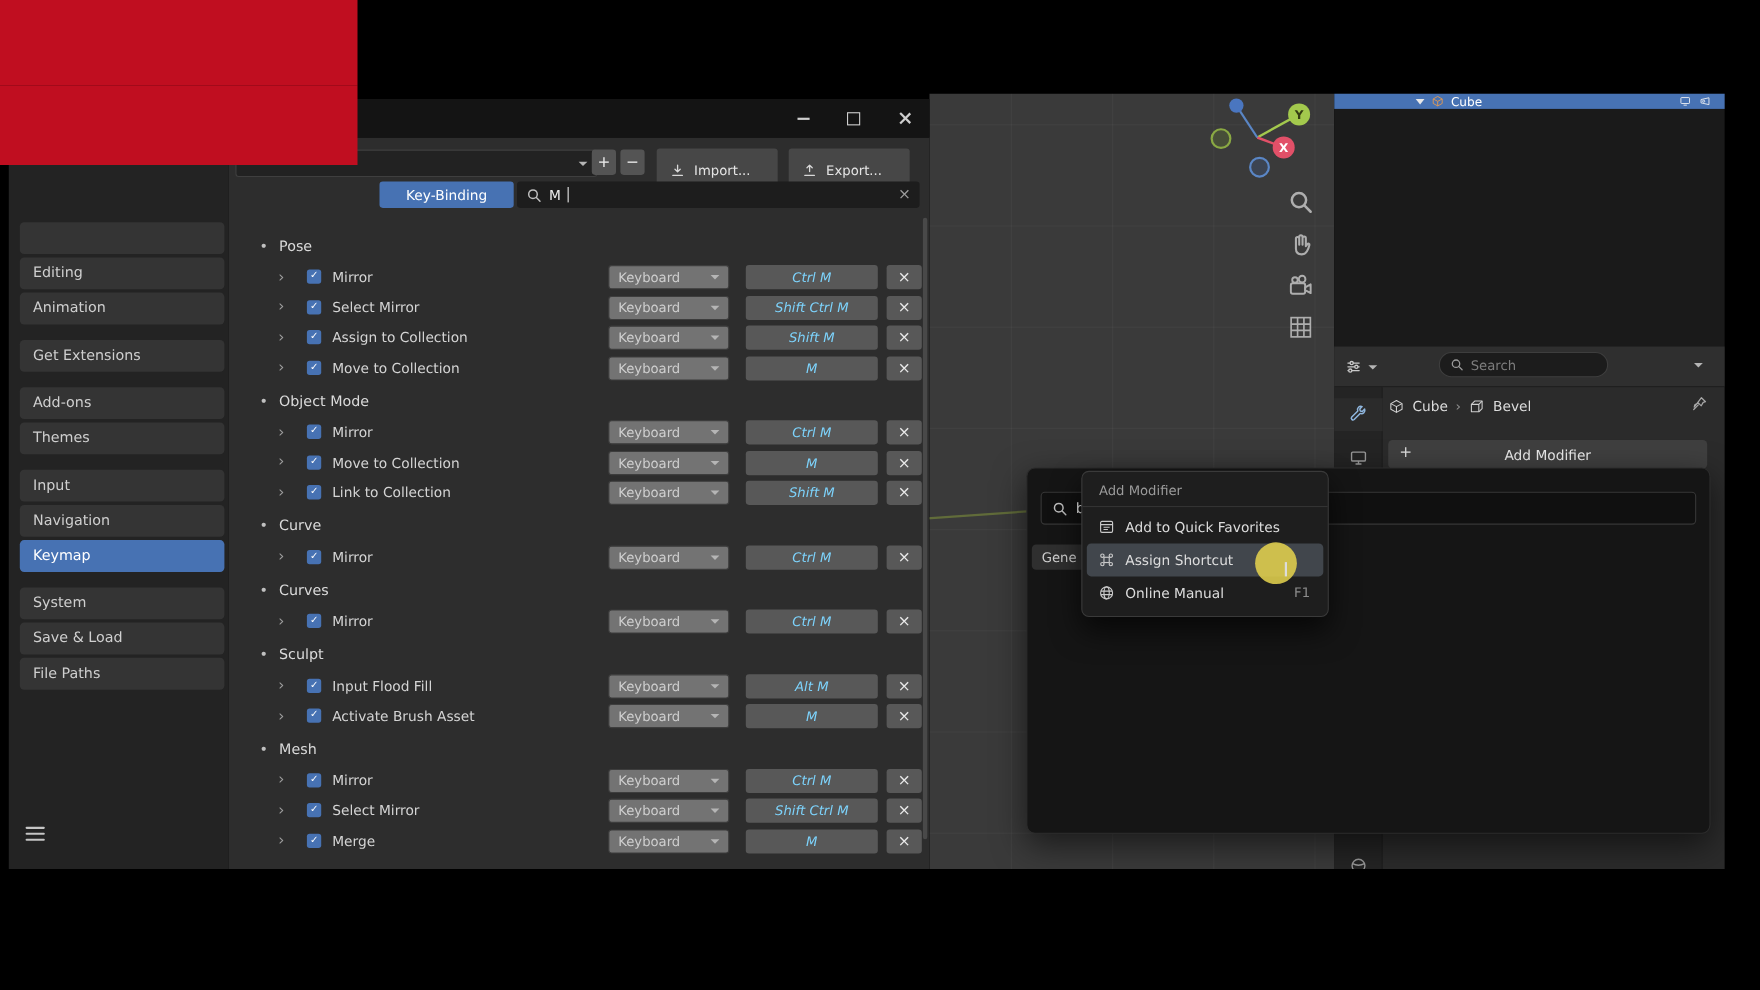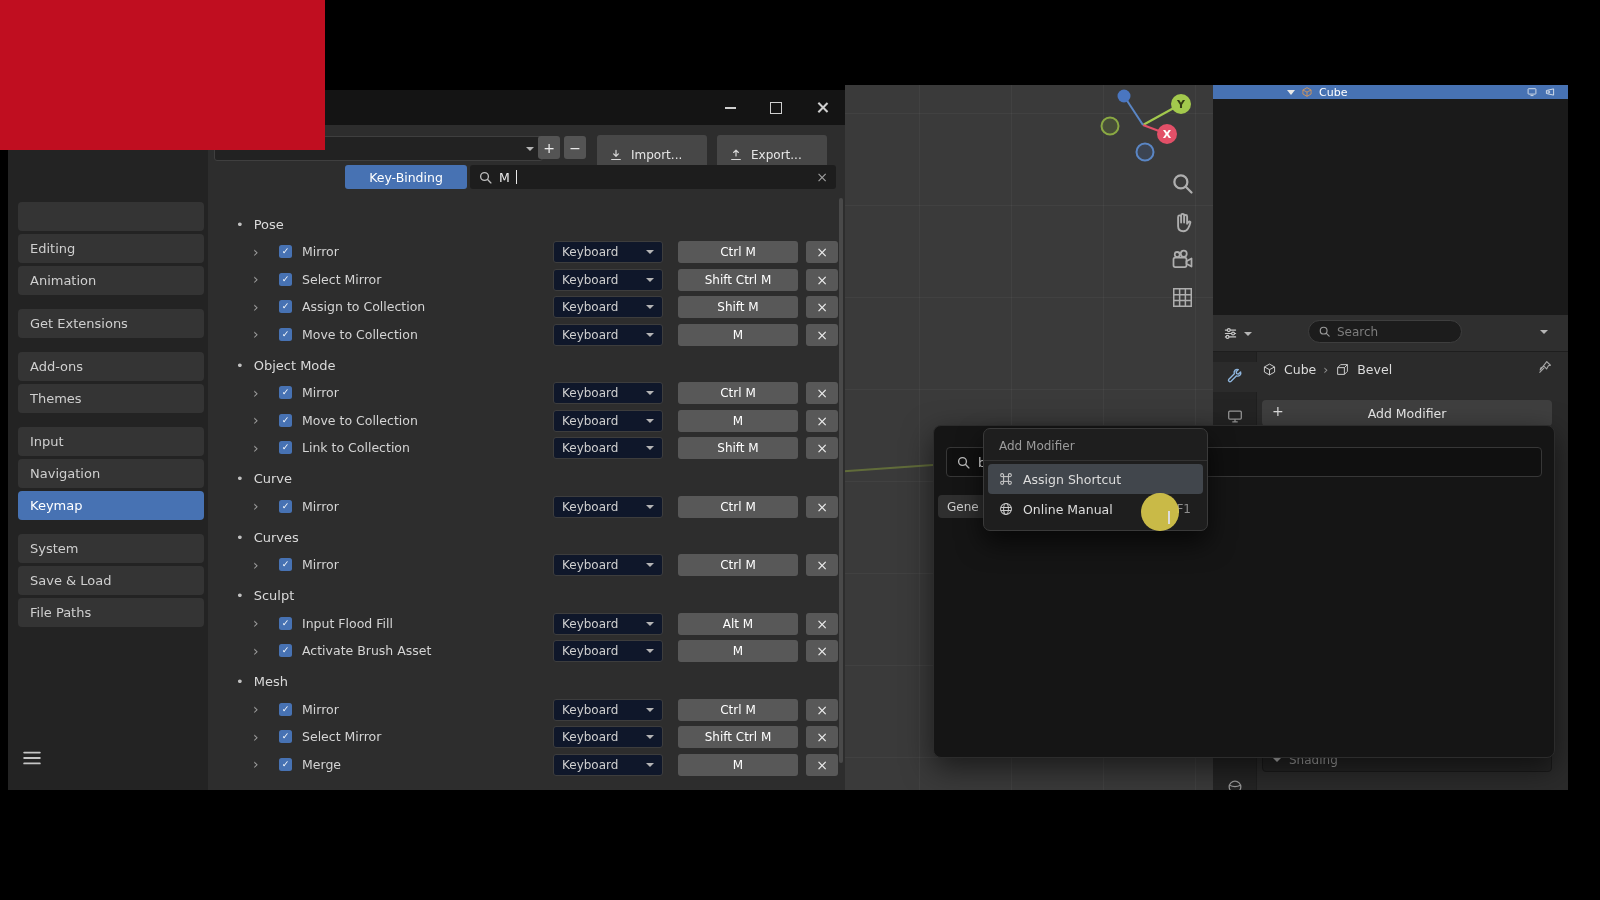--- a/index.html
+++ b/index.html
@@ -53,22 +53,22 @@
   
   .keymap-list{position:absolute;left:208px;top:210px;width:630px;}
   .km-group{height:28px;margin-top:3px;display:flex;align-items:center;padding-left:28px;gap:10px;color:#dadada;font-size:13px;}
   .km-group:first-child{margin-top:0;}
   .km-dot{color:#c0c0c0;}
   .km-row{position:relative;height:27.5px;display:flex;align-items:center;font-size:12.5px;color:#d4d4d4;}
   .km-chev{width:14px;margin-left:45px;color:#9d9d9d;font-size:14px;line-height:1;}
   .km-check{width:13px;height:13px;background:var(--accent,#4772b3);border-radius:2.5px;margin-left:12px;display:flex;align-items:center;justify-content:center;flex:0 0 auto;}
   .km-tick{color:#fff;font-size:9px;line-height:1;}
   .km-label{margin-left:10px;text-align:right;}
-  .km-device{position:absolute;left:345px;top:3px;width:110px;height:22px;background:#0f172a;border:1px solid #3d3d3d;border-radius:3px;box-sizing:border-box;display:flex;align-items:center;justify-content:space-between;padding:0 8px;color:#cfcfcf;font-size:12px;}
-  .km-key{position:absolute;left:470px;top:3px;width:120px;height:22px;background:#585858;border-radius:3px;color:#ffffff;display:flex;align-items:center;justify-content:center;font-size:12px;}
+  .km-device{position:absolute;left:345px;top:3px;width:110px;height:22px;background:#737373;border:1px solid #3d3d3d;border-radius:3px;box-sizing:border-box;display:flex;align-items:center;justify-content:space-between;padding:0 8px;color:#cfcfcf;font-size:12px;}
+  .km-key{position:absolute;left:470px;top:3px;width:120px;height:22px;background:#585858;border-radius:3px;color:#7dd3fc;display:flex;align-items:center;justify-content:center;font-size:12px;font-style:italic;}
   .km-x{position:absolute;left:598px;top:3px;width:32px;height:22px;background:#585858;border-radius:3px;color:#eaeaea;display:flex;align-items:center;justify-content:center;font-size:14px;}
   .scroll-thumb{position:absolute;left:839px;top:198px;width:4px;height:565px;background:#555;border-radius:2px;opacity:.7;}
 
   
   .outliner-bg{position:absolute;left:1213px;top:85px;width:355px;height:230px;background:#1a1a1a;}
   .outliner-sel{position:absolute;left:1213px;top:85px;width:355px;height:14px;background:var(--accent,#4772b3);display:flex;align-items:center;padding:0 12px 0 74px;box-sizing:border-box;gap:6px;color:#fff;font-size:11px;overflow:hidden;}
   .tri-down{width:0;height:0;border-left:4px solid transparent;border-right:4px solid transparent;border-top:5px solid #e8e8e8;}
   .ol-ico{width:12px;height:12px;}
   .props-bg{position:absolute;left:1213px;top:315px;width:355px;height:475px;background:#2b2b2b;border-top:1px solid #161616;box-sizing:border-box;}
   .props-header{position:absolute;left:1213px;top:315px;width:355px;height:37px;background:#2f2f2f;border-bottom:1px solid #1e1e1e;box-sizing:border-box;}
@@ -552,43 +552,49 @@
         <path d="M12.2 3.2l4.6 4.6-2.6.7-2.2 3.9-3.4-3.4-3.9 2.2-.7 2.6z"></path>
         <path d="M8.6 11.4 3.4 16.6"></path>
       </svg>
     </span>
 
   <div class="addmod-btn">
     <span class="addmod-plus">+</span>
     <span>Add Modifier</span>
   </div>
 
-  <div class="shading-row">
-    <span class="caret-down"></span>
-    <span>Shading</span>
-  </div>
 
   <div class="mod-menu">
     <div class="mm-search">
       <span class="mag ico">
           <svg viewBox="0 0 20 20">
             <circle cx="8.7" cy="8.7" r="5.2" fill="none" stroke="currentColor" stroke-width="1.8"></circle>
             <line x1="12.8" y1="12.8" x2="17.2" y2="17.2" stroke="currentColor" stroke-width="1.8" stroke-linecap="round"></line>
           </svg>
         </span>
       <span>b</span>
       <span class="txt-caret"></span>
     </div>
     <div class="mm-chip">Gene</div>
   </div>
 
   <div class="ctx">
     <div class="ctx-title">Add Modifier</div>
     <div class="ctx-sep"></div>
     <div id="ctx-items">
+        <div class="ctx-item">
+          <span class="ctx-ico ico">
+            <svg viewBox="0 0 20 20" fill="none" stroke="currentColor" stroke-width="1.3">
+              <rect x="3.2" y="3.8" width="13.6" height="12.4" rx="1.5"></rect>
+              <path d="M3.2 7.4h13.6M6.5 10.4h7M6.5 13h5"></path>
+            </svg>
+          </span>
+          <span>Add to Quick Favorites</span>
+          <span class="ctx-sc"></span>
+        </div>
         <div class="ctx-item hl">
           <span class="ctx-ico ico">
             <svg viewBox="0 0 20 20" fill="none" stroke="currentColor" stroke-width="1.3">
               <rect x="7" y="7" width="6" height="6"></rect>
               <circle cx="5.2" cy="5.2" r="1.9"></circle>
               <circle cx="14.8" cy="5.2" r="1.9"></circle>
               <circle cx="5.2" cy="14.8" r="1.9"></circle>
               <circle cx="14.8" cy="14.8" r="1.9"></circle>
             </svg>
           </span>

